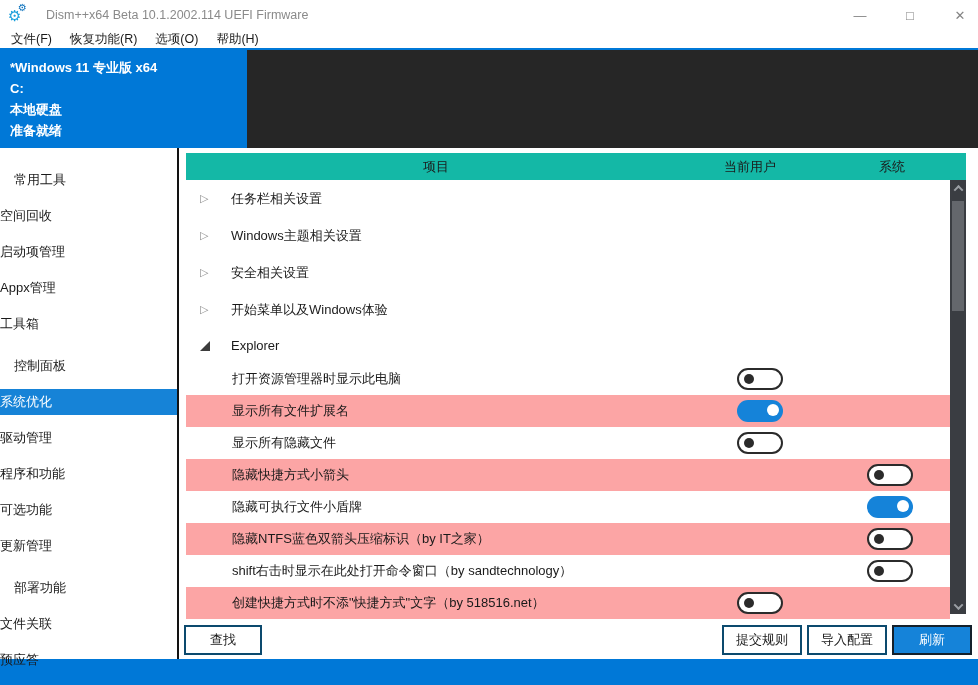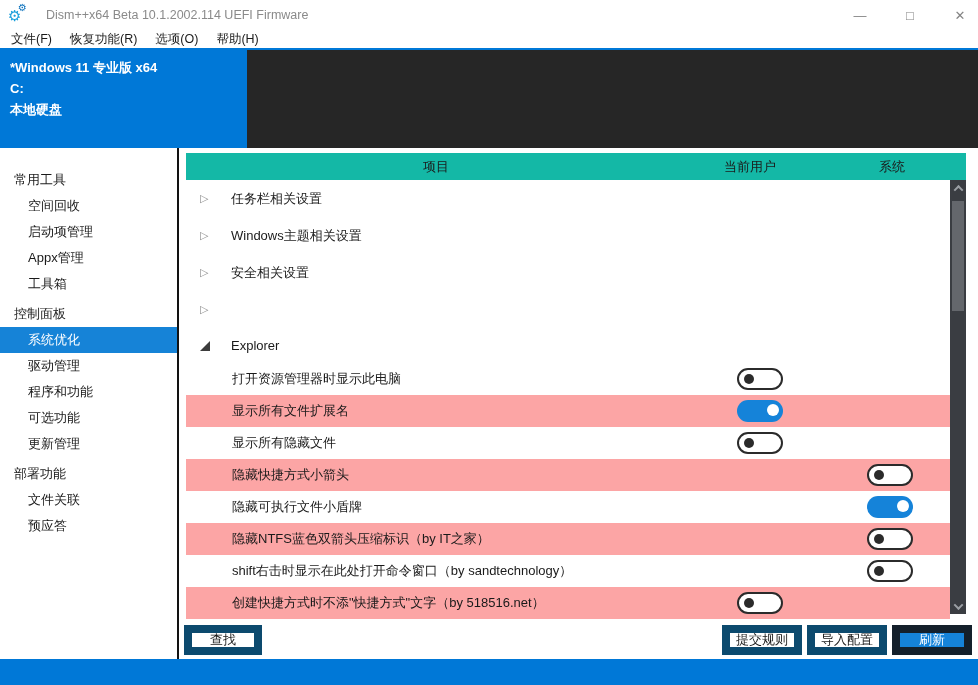--- a/index.html
+++ b/index.html
@@ -29,23 +29,23 @@
   
   .banner { height:98px; background:#262626; display:flex;font-weight:bold; }
   .banner-left { width:247px; height:100%; background:#0078d7; color:#fff;
                  padding:7px 0 0 10px; line-height:21px; font-size:13px; }
   .banner-left div { white-space:nowrap; }
 
   
   .content { display:flex; height:511px; }
 
   .sidebar { width:179px; background:#fff; border-right:2px solid #121212; padding-top:7px; }
-  .side-section-title { height:26px; line-height:26px; padding-left:14px; margin-top:4px; color:#1a1a1a; }
+  .side-section-title { height:26px; line-height:26px; padding-left:14px; margin-top:16px; color:#1a1a1a; }
   .side-section-title:first-child { margin-top:12px; }
-  .side-item { height:26px; line-height:26px; padding-left:28px; color:#1a1a1a; cursor:default; white-space:nowrap; }
+  .side-item { height:26px; line-height:26px; color:#1a1a1a; cursor:default; white-space:nowrap;margin-top:10px; }
   .side-item.selected { background:#1683d7; color:#fff; }
 
   .main { position:relative; flex:1; background:#fff; }
 
   .col-header { position:absolute; left:7px; top:5px; width:780px; height:27px; background:#14b8a6; }
   .col-header span { position:absolute; top:50%; transform:translate(-50%,-50%); color:#1b1b1b; white-space:nowrap; }
   .col-item     { left:250px; }
   .col-user-h   { left:564px; }
   .col-sys-h    { left:706px; }
 
@@ -74,21 +74,21 @@
   .scrollbar { position:absolute; left:771px; top:32px; width:16px; height:434px; background:#3a3d42; }
   .sb-btn { position:absolute; left:0; width:16px; height:16px; display:flex; align-items:center; justify-content:center; }
   .sb-btn.up { top:0; } .sb-btn.down { bottom:0; }
   .chev { width:7px; height:7px; border-left:2px solid #9b9fa4; border-top:2px solid #9b9fa4; }
   .chev.up { transform:rotate(45deg) translate(1px,1px); }
   .chev.down { transform:rotate(225deg) translate(1px,1px); }
   .sb-thumb { position:absolute; left:2px; top:21px; width:12px; height:110px; background:#64676c; }
 
   
   .btn { position:absolute; top:477px; height:30px; display:flex; align-items:center; justify-content:center;
-         background:#fff; border:8px solid #0c4a6e; color:#1a1a1a; cursor:default; }
+         background:#fff; border:2px solid #0c4a6e; color:#1a1a1a; cursor:default; }
   .btn-find   { left:5px;   width:78px; }
   .btn-submit { left:543px; width:80px; }
   .btn-import { left:628px; width:80px; }
   .btn-refresh{ left:713px; width:80px; background:#1583d9; color:#fff; border-color:#14202b; }
 
   
   .statusbar { height:26px; background:#0078d7; }
 </style>
 </head>
 <body>
@@ -112,20 +112,21 @@
   <span class="menu-item">选项(O)</span>
   <span class="menu-item">帮助(H)</span>
 </div>
 <div class="menu-underline"></div>
 
 <div class="banner">
   <div class="banner-left">
     <div>*Windows 11 专业版 x64</div>
     <div>C:</div>
     <div>本地硬盘</div>
+    <div>准备就绪</div>
   </div>
 </div>
 
 <div class="content">
 
   <aside class="sidebar">
     <div class="side-section-title">常用工具</div>
     <div class="side-item">空间回收</div>
     <div class="side-item">启动项管理</div>
     <div class="side-item">Appx管理</div>
@@ -160,20 +161,21 @@
       <div class="group-row">
         <span class="tri-collapsed">▷</span>
         <span class="group-label">Windows主题相关设置</span>
       </div>
       <div class="group-row">
         <span class="tri-collapsed">▷</span>
         <span class="group-label">安全相关设置</span>
       </div>
       <div class="group-row">
         <span class="tri-collapsed">▷</span>
+        <span class="group-label">开始菜单以及Windows体验</span>
       </div>
       <div class="group-row" style="height:35px">
         <span class="tri-expanded"></span>
         <span class="group-label">Explorer</span>
       </div>
 
       <div class="toggle-row">
         <span class="row-label">打开资源管理器时显示此电脑</span>
         <div class="toggle off col-user">
             <span class="knob"></span>

